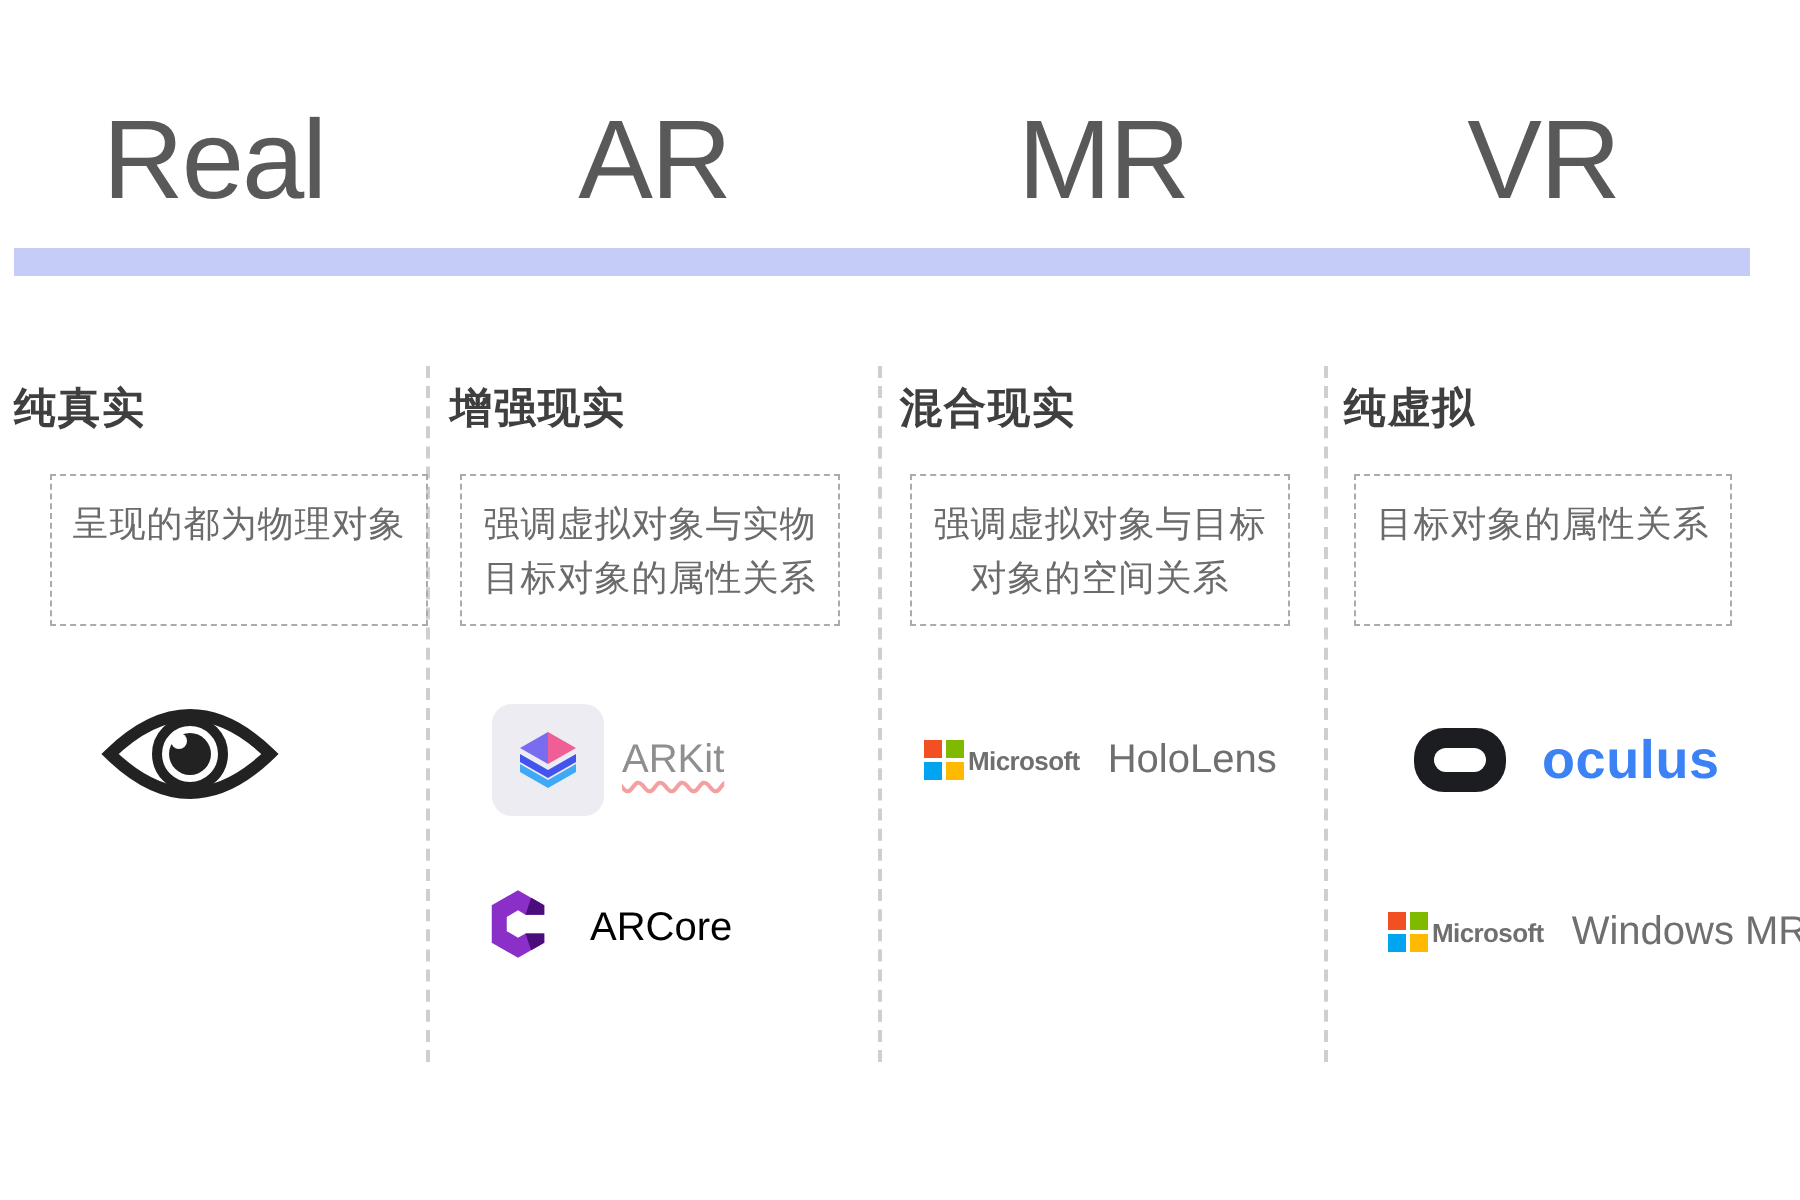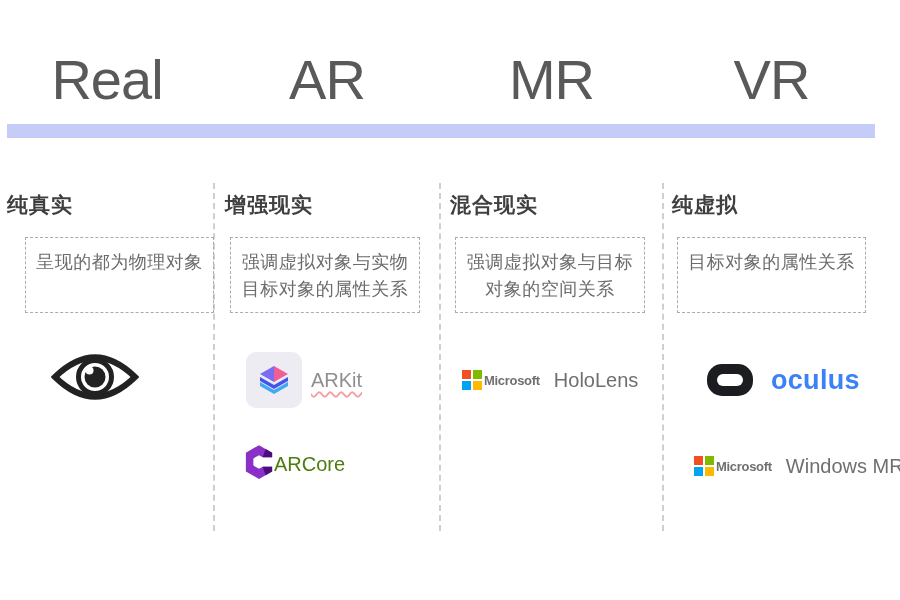--- a/index.html
+++ b/index.html
@@ -41,21 +41,21 @@
   .arkit-tile{
     position:absolute;left:246px;top:352px;width:56px;height:56px;background:#ececf2;
     border-radius:10px;display:flex;align-items:center;justify-content:center;
   }
   .arkit-label{
     position:absolute;left:311px;top:369px;font-size:20px;color:#8f8f8f;
     text-decoration:underline;text-decoration-style:wavy;text-decoration-color:#f5a0a0;
     text-decoration-thickness:2px;text-underline-offset:4px;
   }
   .arcore-logo{position:absolute;left:244px;top:445px;width:30px;height:34px;}
-  .arcore-label{position:absolute;left:274px;top:453px;font-size:20px;color:#4d7c0f;}
+  .arcore-label{position:absolute;left:295px;top:453px;font-size:20px;color:#000000;}
   .ms-row{position:absolute;display:flex;align-items:center;height:24px;}
   .ms-row-hololens{left:462px;top:368px;}
   .ms-row-windowsmr{left:694px;top:454px;}
   .ms-logo{display:grid;grid-template-columns:9px 9px;grid-template-rows:9px 9px;gap:2px;flex:none;}
   .ms-sq{width:9px;height:9px;}
   .ms-r{background:#f25022;} .ms-g{background:#7fba00;} .ms-b{background:#00a4ef;} .ms-y{background:#ffb900;}
   .ms-word{font-size:13px;font-weight:700;color:#6f6f6f;margin-left:2px;letter-spacing:-0.3px;}
   .ms-product{font-size:20px;font-weight:400;color:#6f6f6f;margin-left:14px;white-space:nowrap;}
   .oculus-goggles{position:absolute;left:706px;top:363px;width:48px;height:34px;}
   .oculus-word{

